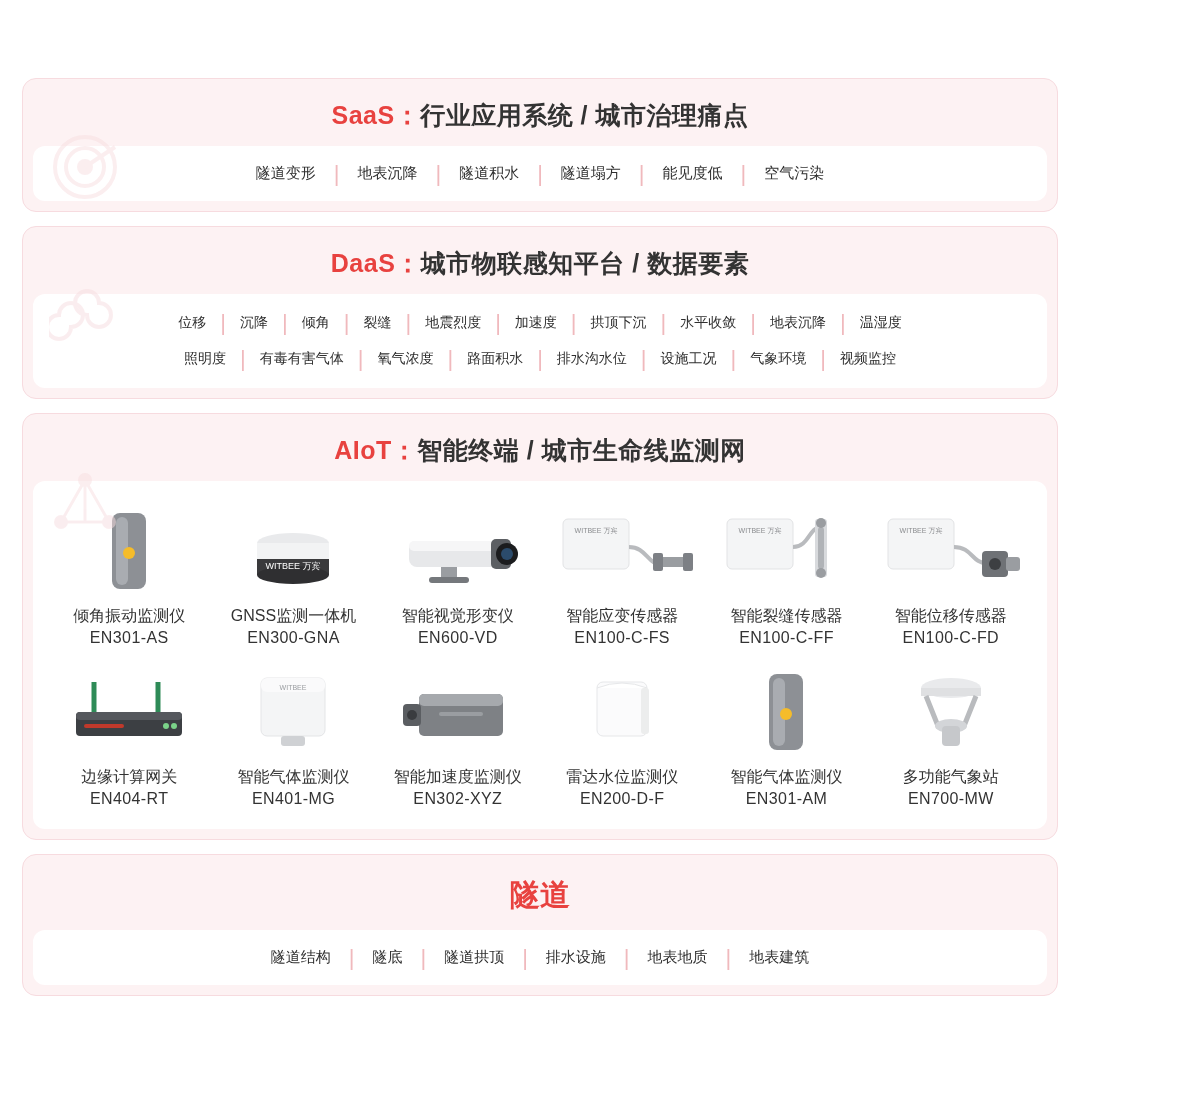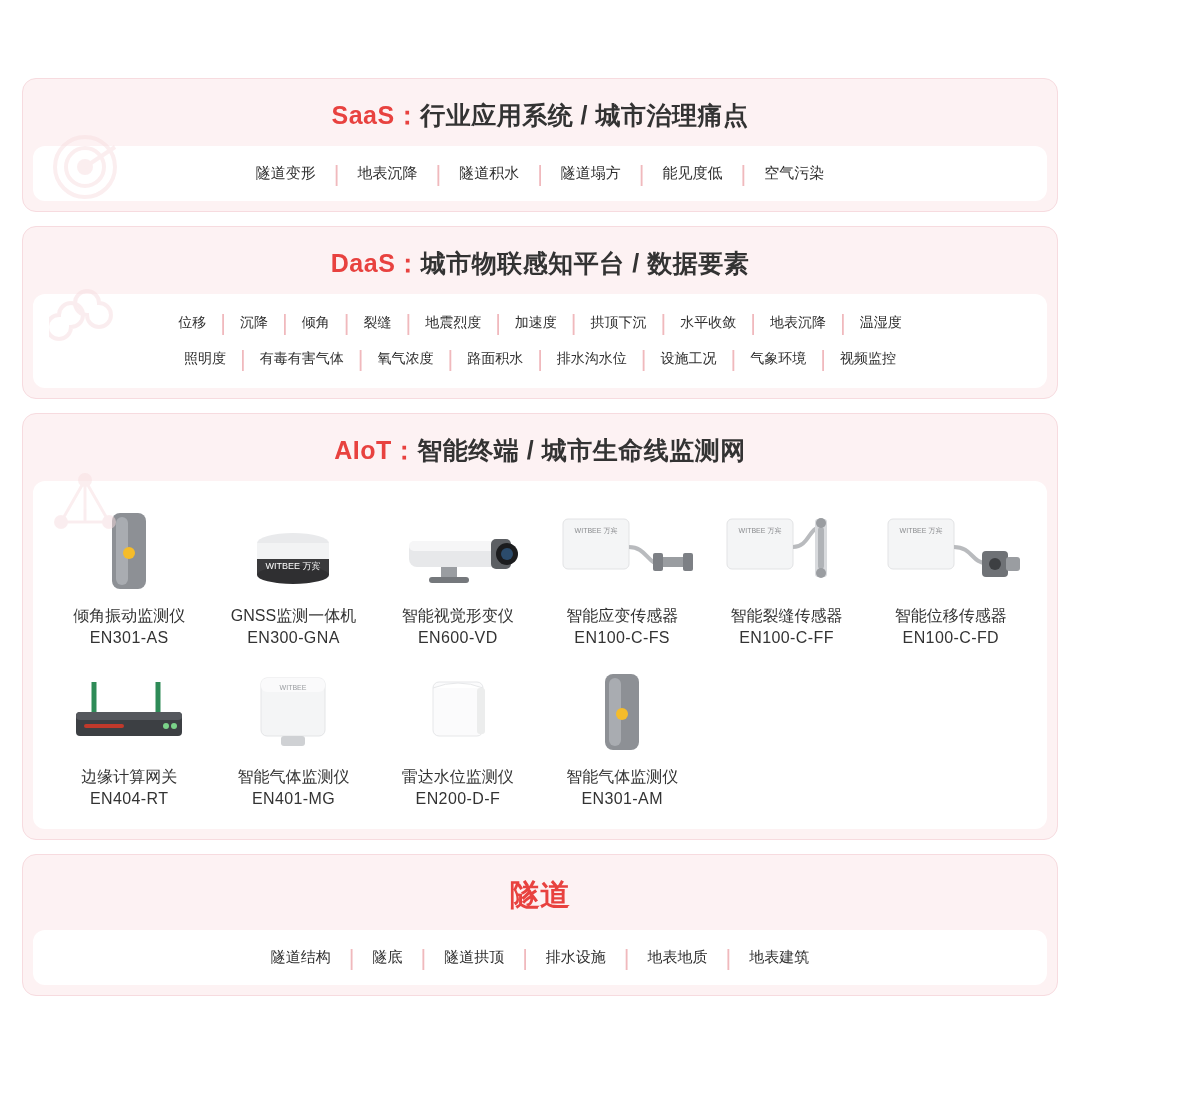--- a/index.html
+++ b/index.html
@@ -326,20 +326,33 @@
               <rect x="28" y="10" width="64" height="58" rx="6" fill="#f4f5f6" stroke="#e4e5e7"></rect>
               <rect x="28" y="10" width="64" height="14" rx="6" fill="#fafafb"></rect>
               <text x="60" y="22" font-size="7" fill="#9a9da1" text-anchor="middle" font-family="Liberation Sans, sans-serif">WITBEE</text>
               <rect x="48" y="68" width="24" height="10" rx="3" fill="#cfd1d4"></rect>
             </svg>
           </div>
           <div class="device-name">智能气体监测仪</div>
           <div class="device-model">EN401-MG</div>
         </div>
 
+        <div class="device">
+          <div class="device-img">
+            <svg width="150" height="88" viewBox="0 0 150 88">
+              <rect x="36" y="26" width="84" height="42" rx="5" fill="#7e8185"></rect>
+              <rect x="36" y="26" width="84" height="12" rx="5" fill="#a6a9ad"></rect>
+              <rect x="20" y="36" width="18" height="22" rx="4" fill="#5b5e62"></rect>
+              <circle cx="29" cy="47" r="5" fill="#3a3c3f"></circle>
+              <rect x="56" y="44" width="44" height="4" rx="2" fill="#9a9da1"></rect>
+            </svg>
+          </div>
+          <div class="device-name">智能加速度监测仪</div>
+          <div class="device-model">EN302-XYZ</div>
+        </div>
 
         <div class="device">
           <div class="device-img">
             <svg width="110" height="88" viewBox="0 0 110 88">
               <rect x="30" y="14" width="50" height="54" rx="6" fill="#fbfbfc" stroke="#e6e7e9"></rect>
               <path d="M30 20 q25 -10 50 0" fill="#ffffff" stroke="#e6e7e9"></path>
               <rect x="74" y="20" width="8" height="46" rx="3" fill="#eceded"></rect>
             </svg>
           </div>
           <div class="device-name">雷达水位监测仪</div>
@@ -351,20 +364,33 @@
             <svg width="70" height="88" viewBox="0 0 70 88">
               <rect x="18" y="6" width="34" height="76" rx="8" fill="#8d9095"></rect>
               <rect x="22" y="10" width="12" height="68" rx="6" fill="#a9acb1"></rect>
               <circle cx="35" cy="46" r="6" fill="#f5bc2a"></circle>
             </svg>
           </div>
           <div class="device-name">智能气体监测仪</div>
           <div class="device-model">EN301-AM</div>
         </div>
 
+        <div class="device">
+          <div class="device-img">
+            <svg width="110" height="88" viewBox="0 0 110 88">
+              <ellipse cx="55" cy="20" rx="30" ry="10" fill="#e9eaec"></ellipse>
+              <rect x="25" y="20" width="60" height="8" fill="#dfe0e2"></rect>
+              <path d="M30 28 L42 58 M80 28 L68 58" stroke="#b9bbbe" stroke-width="5"></path>
+              <ellipse cx="55" cy="58" rx="16" ry="7" fill="#d3d5d8"></ellipse>
+              <rect x="46" y="58" width="18" height="20" rx="4" fill="#c6c8cb"></rect>
+            </svg>
+          </div>
+          <div class="device-name">多功能气象站</div>
+          <div class="device-model">EN700-MW</div>
+        </div>
 
       </div>
     </div>
   </section>
 
   <section class="panel">
     <div class="tunnel-title">隧道</div>
     <div class="panel-body">
       <div class="chip-row">
         <span class="chip">隧道结构</span>

